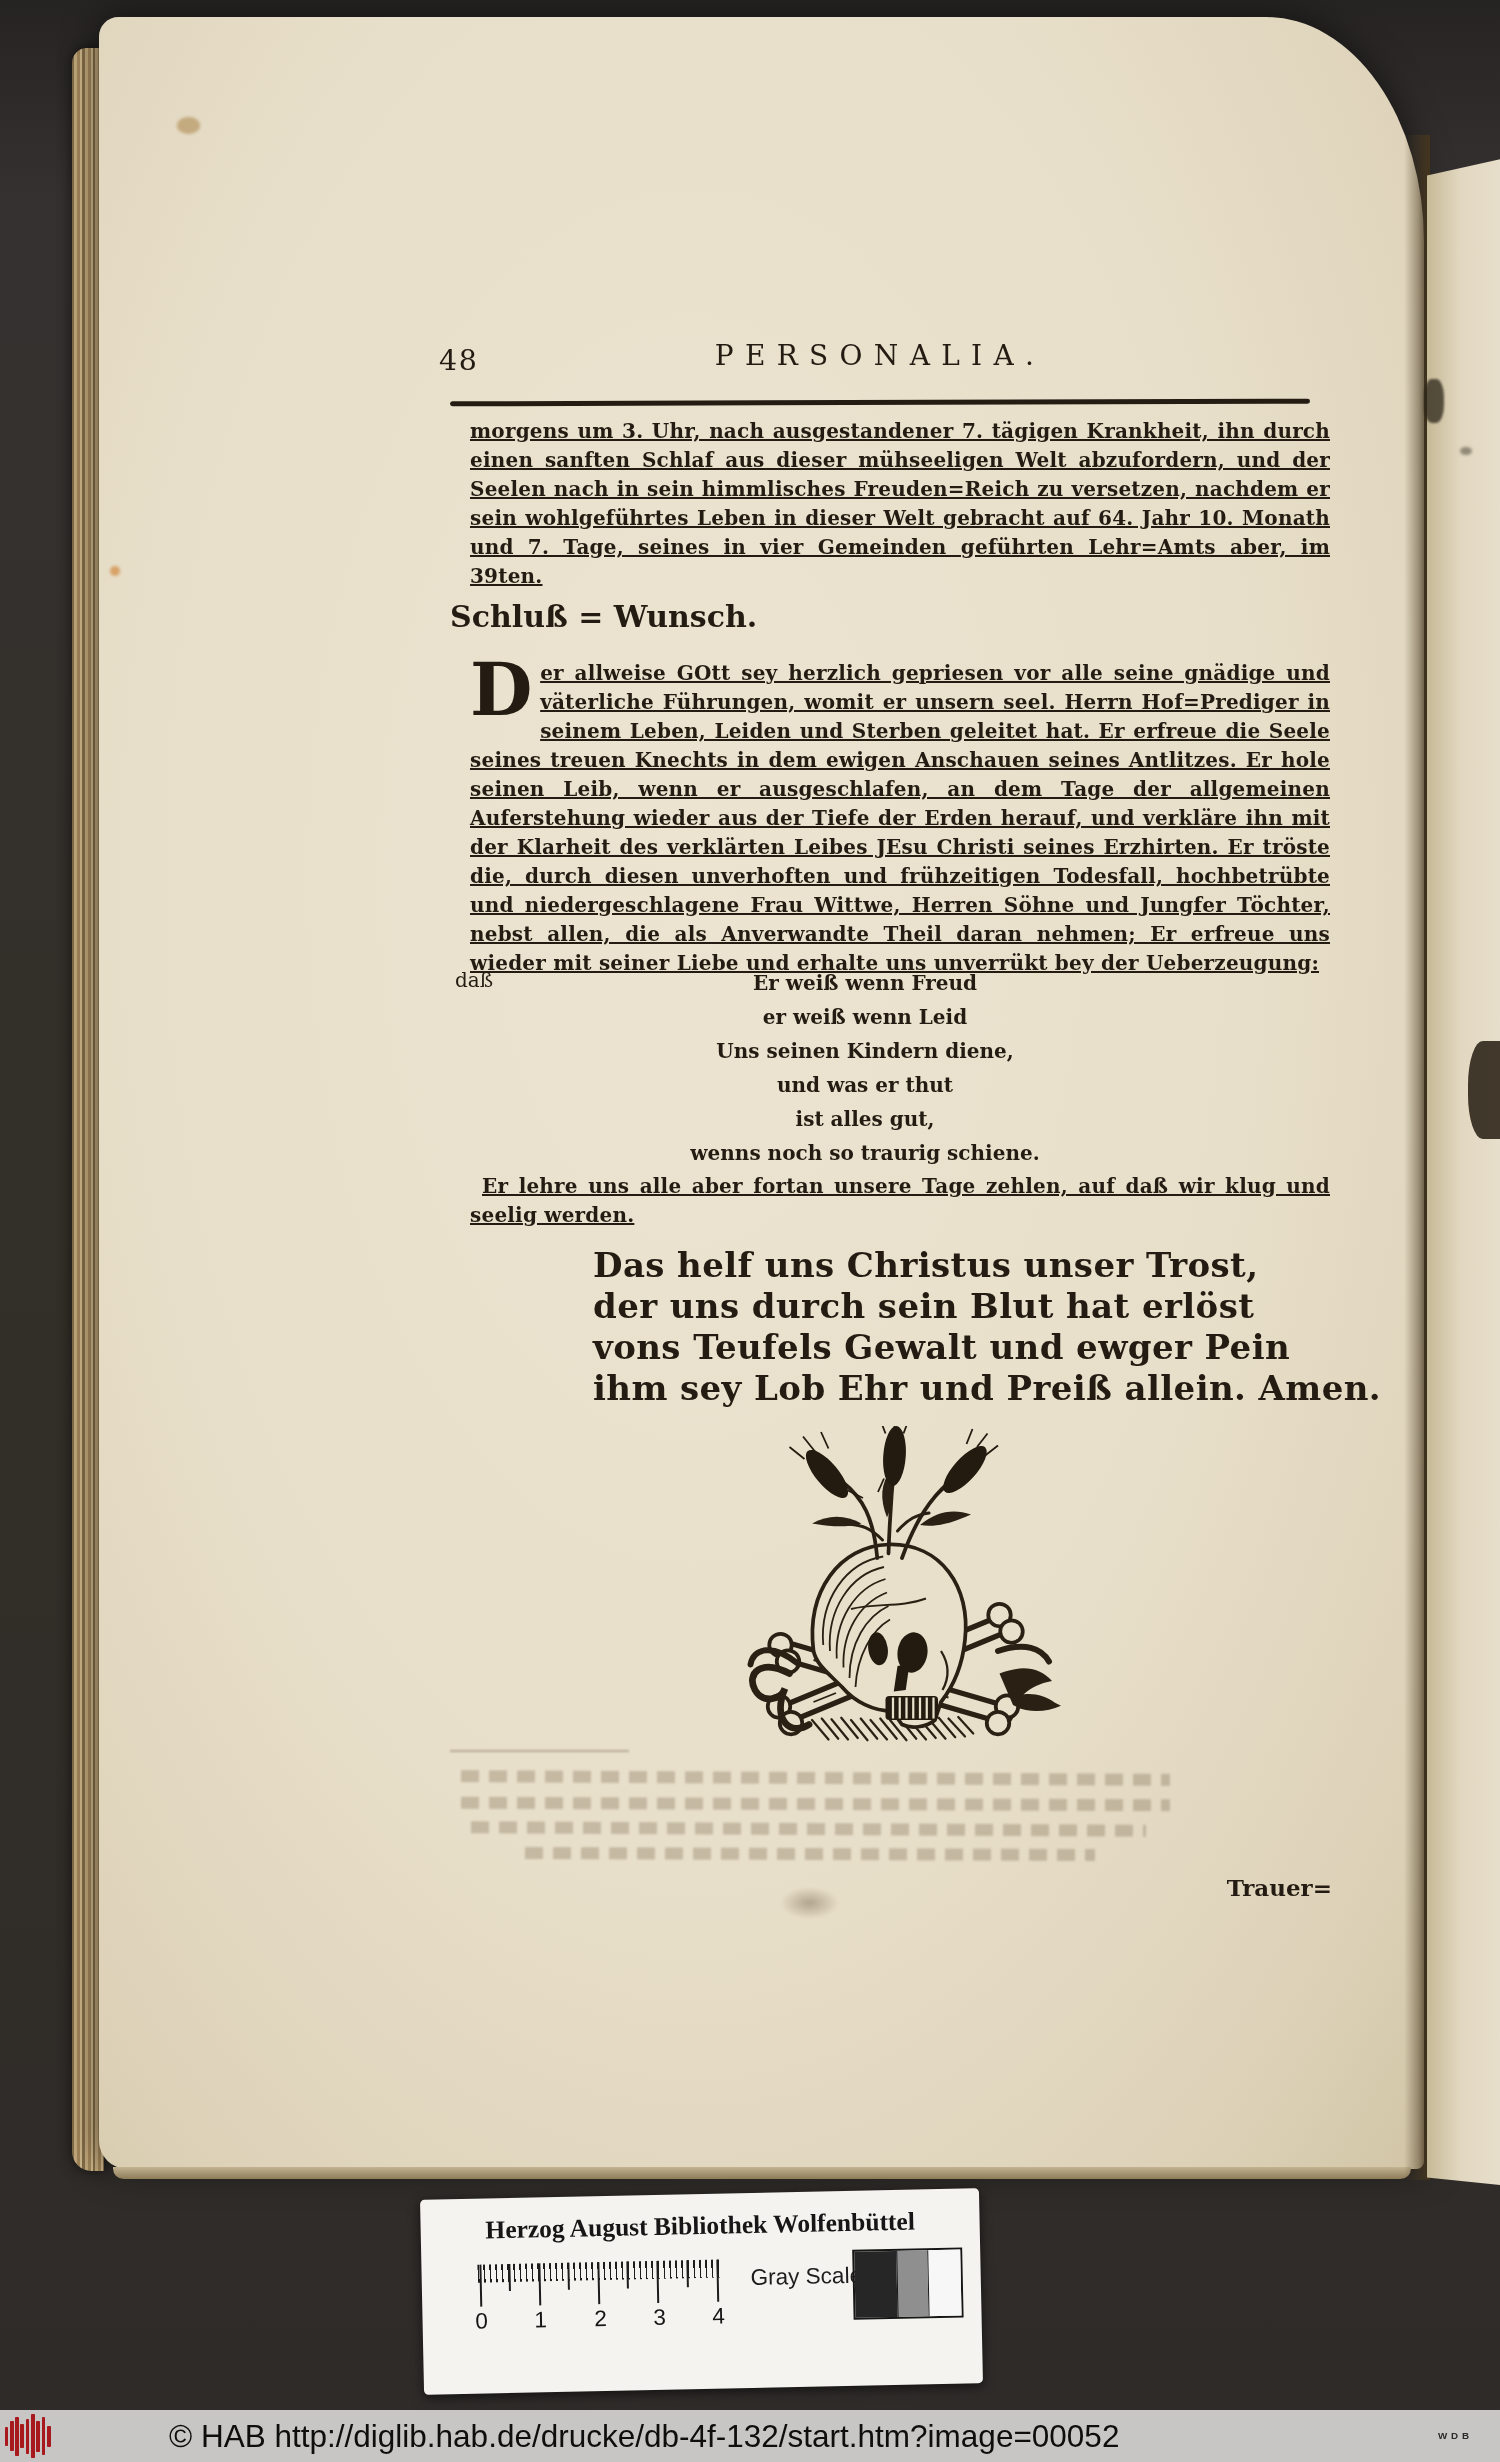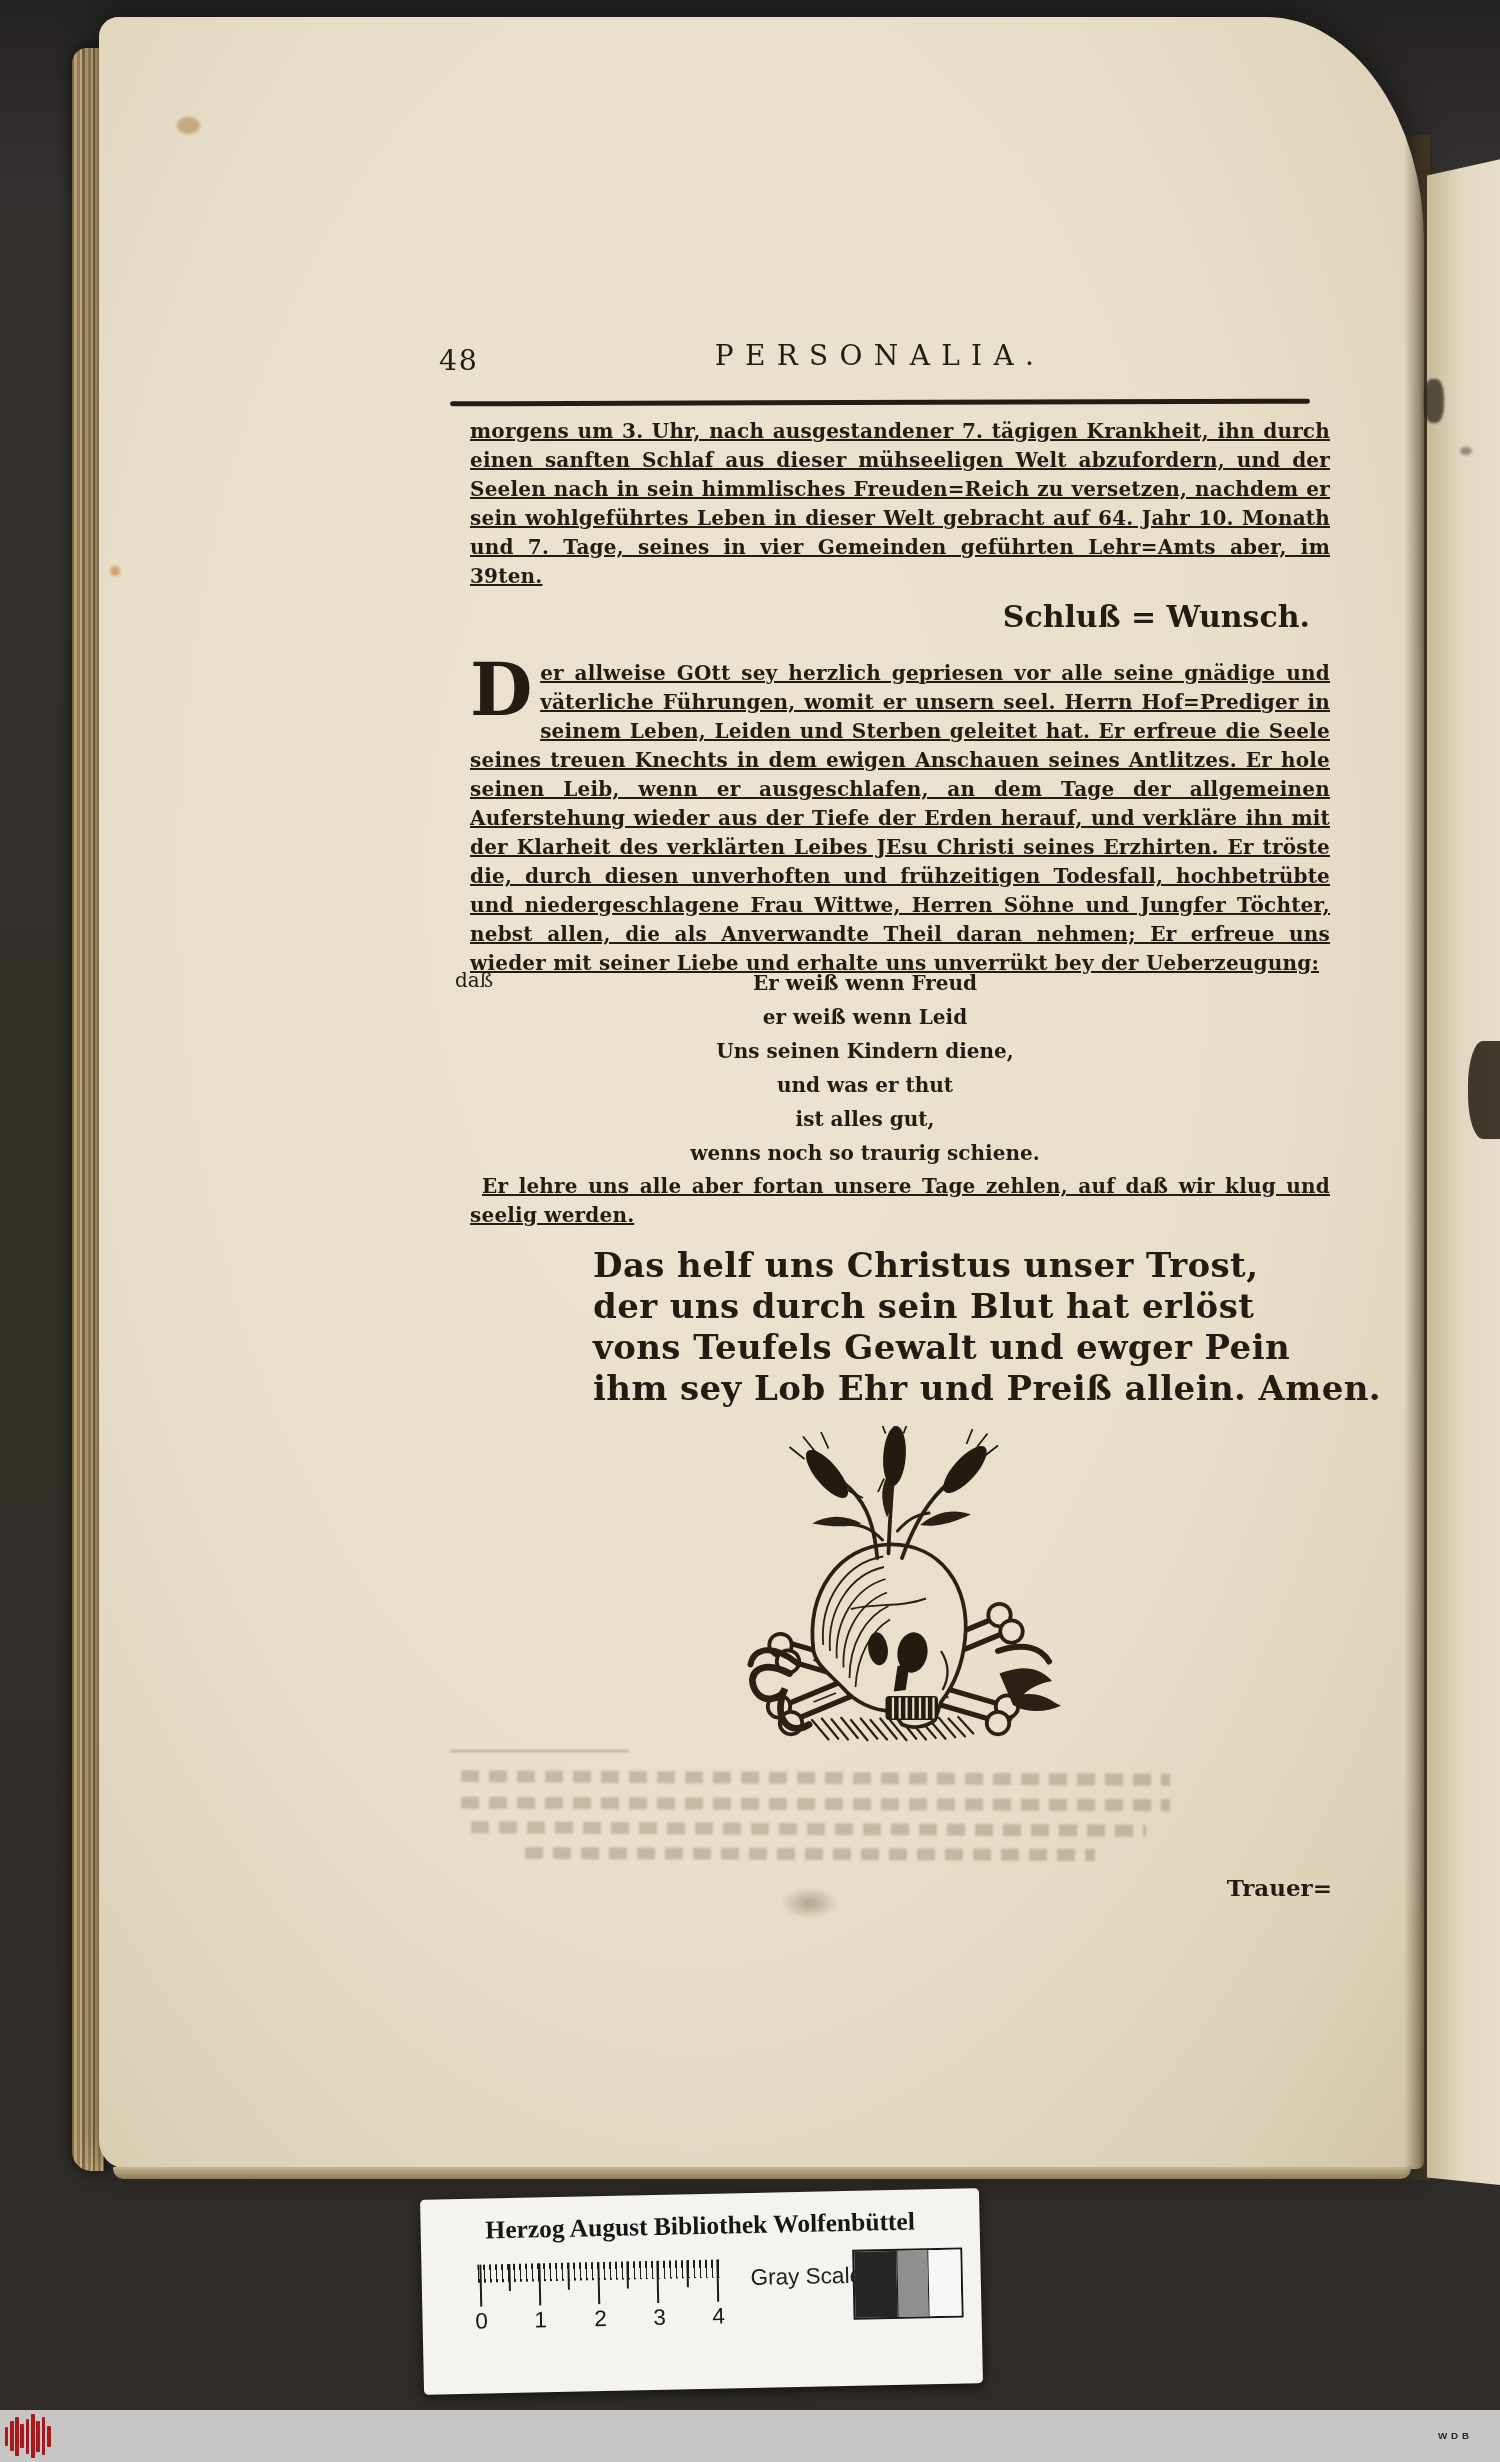--- a/index.html
+++ b/index.html
@@ -26,21 +26,21 @@
   
   .ink{color:#241c12;}
   .pageno{position:absolute;left:439px;top:344px;font-size:28.5px;letter-spacing:1.5px;}
   .runhead{position:absolute;left:450px;top:339px;width:860px;text-align:center;
     font-size:28px;letter-spacing:11.3px;}
   .headrule{position:absolute;left:450px;top:400px;width:860px;height:5.3px;
     background:#241c12;border-radius:3px;transform:rotate(-.18deg);}
   .body-par{position:absolute;left:470px;width:860px;font-size:20px;line-height:29px;
     font-weight:700;text-align:justify;letter-spacing:0.2px;text-decoration:underline;}
   .p1{top:417px;}
-  .sect-head{position:absolute;left:450px;top:599px;width:860px;text-align:right;
+  .sect-head{position:absolute;left:450px;top:599px;width:860px;text-align:left;
     font-size:30px;font-weight:700;}
   .p2{top:659px;}
   .dropcap{float:left;font-size:72px;line-height:57px;font-weight:700;
     padding:1.5px 7.5px 0 0;}
   .hang-word{position:absolute;left:455px;top:968px;font-size:20px;font-weight:400;}
   .verse{position:absolute;left:435px;top:966px;width:860px;text-align:center;
     font-size:20px;line-height:34px;font-weight:700;}
   .p3{top:1172px;text-indent:12px;}
   .hymn{position:absolute;left:593px;top:1245px;font-size:34px;line-height:41px;
     font-weight:700;letter-spacing:0.4px;}
@@ -286,17 +286,18 @@
       <i style="height:19.5px;"></i>
         <i style="height:30px;"></i>
         <i style="height:39px;"></i>
       <i style="height:24px;"></i>
         <i style="height:35px;"></i>
         <i style="height:44px;"></i>
       <i style="height:31.5px;"></i>
         <i style="height:38px;"></i>
         <i style="height:21px;"></i>
     </div>
+    <div class="copyright">© HAB http://diglib.hab.de/drucke/db-4f-132/start.htm?image=00052</div>
     <div class="wdb">WDB</div>
   </div>
 
 </div>
 
 
 </body></html>

